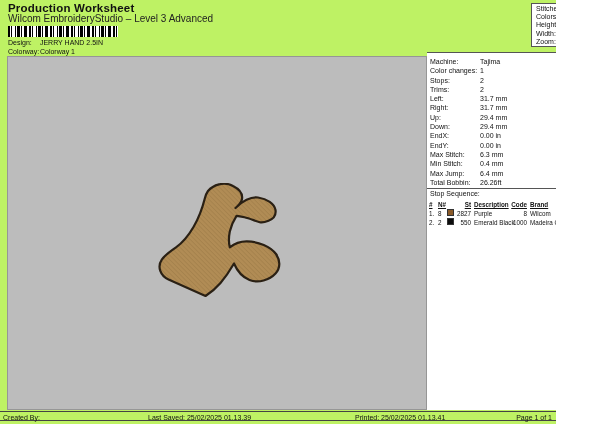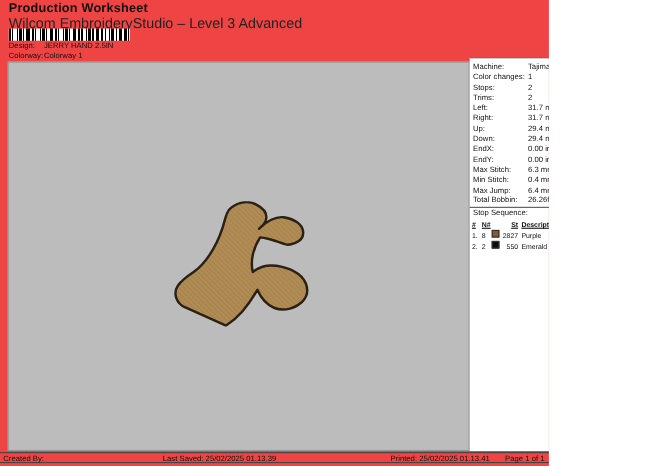--- a/index.html
+++ b/index.html
@@ -1,22 +1,22 @@
 <!DOCTYPE html>
 <html><head>
 <meta charset="utf-8">
 <style>
   * { margin:0; padding:0; box-sizing:border-box; }
   html,body { width:600px; height:424px; background:#ffffff; }
   body { font-family:"Liberation Sans", sans-serif; color:#111; }
-  .page { position:relative; width:499px; height:424px; background:#ef4444; overflow:hidden; }
+  .page { position:relative; width:556px; height:424px; background:#bef264; overflow:hidden; }
 
   
   .title { position:absolute; left:8px; top:2px; font-size:11.5px; font-weight:bold; letter-spacing:.2px; }
-  .subtitle { position:absolute; left:8px; top:13px; font-size:13px; color:#222; }
+  .subtitle { position:absolute; left:8px; top:13px; font-size:10px; color:#222; }
   .barcode { position:absolute; left:8px; top:26px; width:110px; height:11px;
     background:
       repeating-linear-gradient(90deg,
         #000 0 2px, #fff 2px 3px, #000 3px 4px, #fff 4px 7px,
         #000 7px 8px, #fff 8px 9px, #000 9px 12px, #fff 12px 13px,
         #000 13px 14px, #fff 14px 16px, #000 16px 19px, #fff 19px 21px);
   }
   .meta-row { position:absolute; left:8px; font-size:7px; white-space:nowrap; }
   .meta-row .lbl { display:inline-block; width:30px; }
   .row-design { top:39px; }

